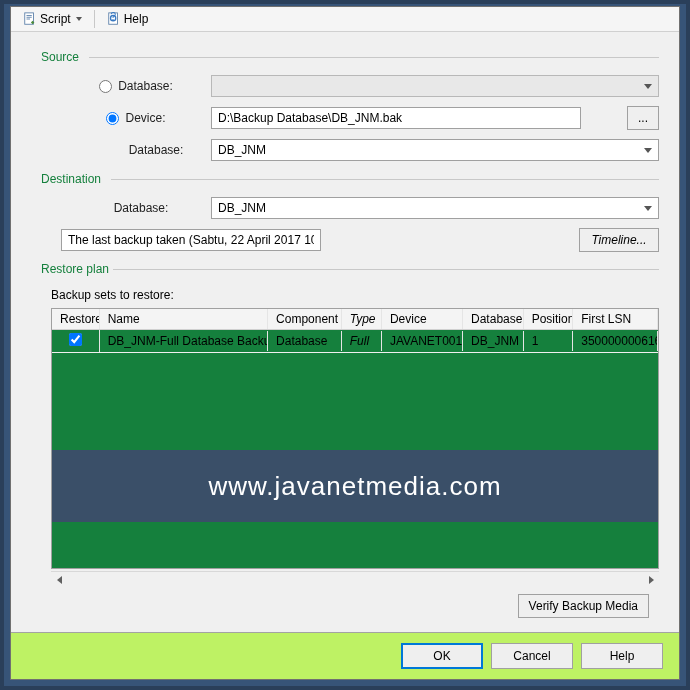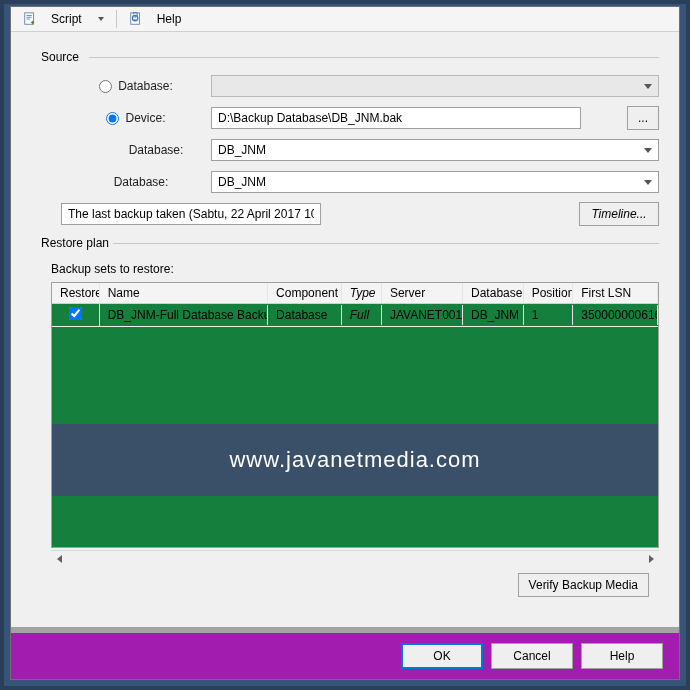--- a/index.html
+++ b/index.html
@@ -1,24 +1,24 @@
 <!DOCTYPE html>
 <html><head>
 <meta charset="utf-8">
 <style>
 * { box-sizing: border-box; margin: 0; padding: 0; font-family: 'Segoe UI', Tahoma, sans-serif; font-size: 12px; }
 body { background: #2a3f5a; width: 690px; height: 690px; overflow: hidden; position: relative; }
 .outer-frame { position: absolute; top: 4px; left: 4px; right: 4px; bottom: 4px; background: #375478; }
 .dialog { position: absolute; top: 6px; left: 10px; right: 10px; bottom: 10px; background: #f0f0f0; border: 1px solid #707070; display: flex; flex-direction: column; }
 .toolbar { background: #f5f5f5; border-bottom: 1px solid #d0d0d0; padding: 3px 8px; display: flex; align-items: center; gap: 4px; }
-.toolbar-btn { display: flex; align-items: center; gap: 14px; padding: 2px 4px; cursor: pointer; }
+.toolbar-btn { display: flex; align-items: center; gap: 3px; padding: 2px 4px; cursor: pointer; }
 .icon-sm { width: 14px; height: 14px; display: inline-block; }
 .dropdown-arrow { border-left: 3px solid transparent; border-right: 3px solid transparent; border-top: 4px solid #555; width: 0; height: 0; display: inline-block; margin-left: 2px; }
 .content { flex: 1; padding: 12px 20px 8px 30px; display: flex; flex-direction: column; overflow: hidden; }
-.section-header { color: #000000; margin-bottom: 6px; margin-top: 6px; position: relative; }
+.section-header { color: #15803d; margin-bottom: 6px; margin-top: 6px; position: relative; }
 .section-header::after { content: ""; position: absolute; left: 48px; right: 0; top: 50%; height: 1px; background: #c8c8c8; }
 .section-header.dest::after { left: 70px; }
 .section-header.plan::after { left: 72px; }
 .form-row { display: flex; align-items: center; margin: 4px 0 4px 20px; min-height: 24px; }
 .form-label { width: 150px; color: #222; display: flex; align-items: center; gap: 6px; justify-content: center; }
 .form-label.indent { padding-left: 40px; }
 .form-label.small-indent { padding-left: 10px; }
 input[type=radio] { width: 13px; height: 13px; }
 .form-control { flex: 1; display: flex; align-items: center; gap: 6px; }
 .textbox { border: 1px solid #a0a0a0; background: #fff; padding: 3px 6px; height: 22px; font-size: 12px; }
@@ -34,26 +34,26 @@
 .grid-body { flex: 1; overflow: hidden; position: relative; }
 .c-restore { width: 50px; text-align: center; }
 .c-name { width: 180px; }
 .c-comp { width: 78px; }
 .c-type { width: 42px; font-style: italic; }
 .c-server { width: 86px; }
 .c-db { width: 64px; }
 .c-pos { width: 52px; }
 .c-lsn { width: 90px; }
 input[type=checkbox] { width: 13px; height: 13px; }
-.watermark { position: absolute; left: 0; right: 0; top: 120px; height: 72px; background: #3a4f68; color: #fff; display: flex; align-items: center; justify-content: center; font-size: 22px; font-weight: 300; letter-spacing: 1px; }
+.watermark { position: absolute; left: 0; right: 0; top: 120px; height: 72px; background: #3a4f68; color: #fff; display: flex; align-items: center; justify-content: center; font-size: 26px; font-weight: 300; letter-spacing: 1px; }
 .scrollbar-h { height: 17px; background: #f0f0f0; border-top: 1px solid #d8d8d8; display: flex; align-items: center; margin: 2px 0 0 10px; }
 .sb-arrow { width: 17px; height: 17px; display: flex; align-items: center; justify-content: center; cursor: pointer; }
 .sb-track { flex: 1; height: 17px; }
 .right-actions { display: flex; justify-content: flex-end; padding: 6px 10px 6px 0; }
-.button-bar { background: #a21caf; border-top: 6px solid #a3a3a3; padding: 10px 16px; display: flex; justify-content: flex-end; gap: 8px; margin-top: 16px; }
+.button-bar { background: #bef264; border-top: 1px solid #a3a3a3; padding: 10px 16px; display: flex; justify-content: flex-end; gap: 8px; }
 .button-bar .btn { min-width: 82px; height: 26px; }
 .btn.primary { border: 2px solid #0078d7; }
 .backup-sets-label { margin: 6px 0 2px 10px; }
 </style>
 </head>
 <body>
 <div class="outer-frame"></div>
 <div class="dialog">
 
   <div class="toolbar">
@@ -106,20 +106,21 @@
       </div>
     </div>
 
     <div class="form-row">
       <div class="form-label indent">Database:</div>
       <div class="form-control">
         <div class="combo" style="flex:1"><span>DB_JNM</span></div>
       </div>
     </div>
 
+    <div class="section-header dest"><span>Destination</span></div>
 
     <div class="form-row">
       <div class="form-label small-indent">Database:</div>
       <div class="form-control">
         <div class="combo" style="flex:1"><span>DB_JNM</span></div>
       </div>
     </div>
 
     <div class="form-row">
       <div class="form-control">
@@ -131,21 +132,21 @@
 
     <div class="section-header plan"><span>Restore plan</span></div>
     <div class="backup-sets-label">Backup sets to restore:</div>
 
     <div class="grid-wrap">
       <div class="grid-head">
         <div class="grid-cell c-restore">Restore</div>
         <div class="grid-cell c-name">Name</div>
         <div class="grid-cell c-comp">Component</div>
         <div class="grid-cell c-type">Type</div>
-        <div class="grid-cell c-server">Server</div>
+        <div class="grid-cell c-server">Device</div>
         <div class="grid-cell c-db">Database</div>
         <div class="grid-cell c-pos">Position</div>
         <div class="grid-cell c-lsn">First LSN</div>
       </div>
       <div class="grid-body">
         <div class="grid-row">
           <div class="grid-cell c-restore"><input type="checkbox" checked="" style=""></div>
           <div class="grid-cell c-name">DB_JNM-Full Database Backup</div>
           <div class="grid-cell c-comp">Database</div>
           <div class="grid-cell c-type">Full</div>

